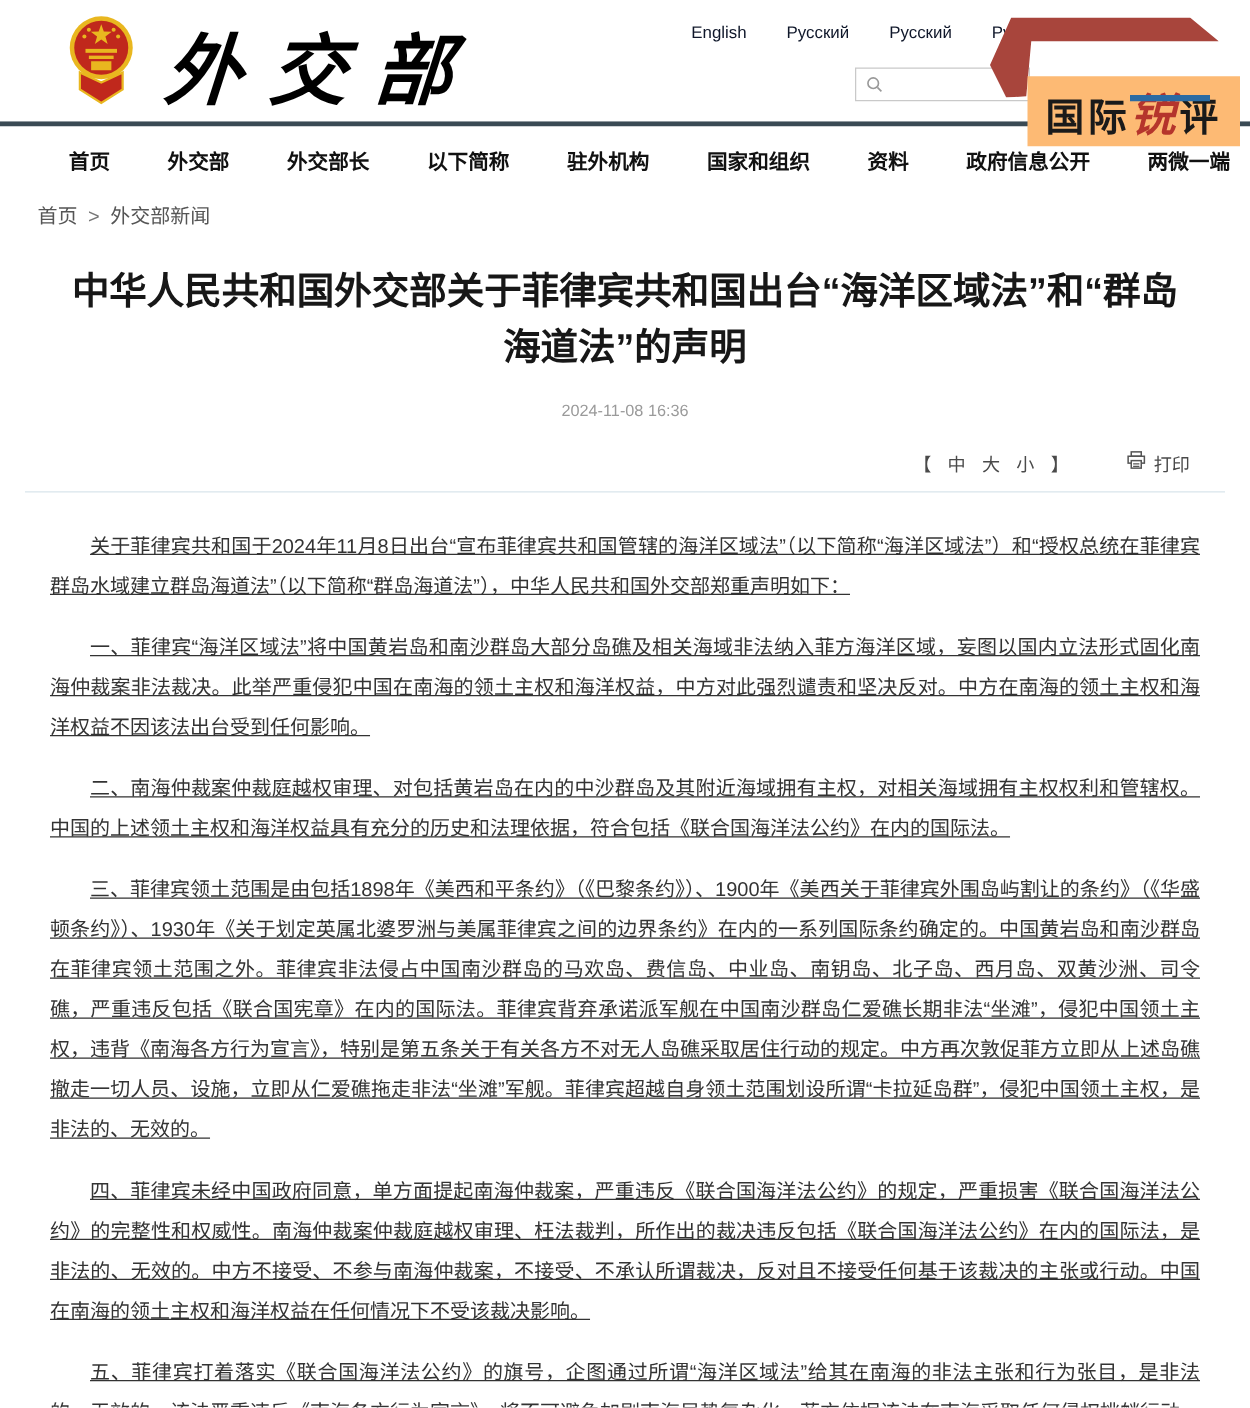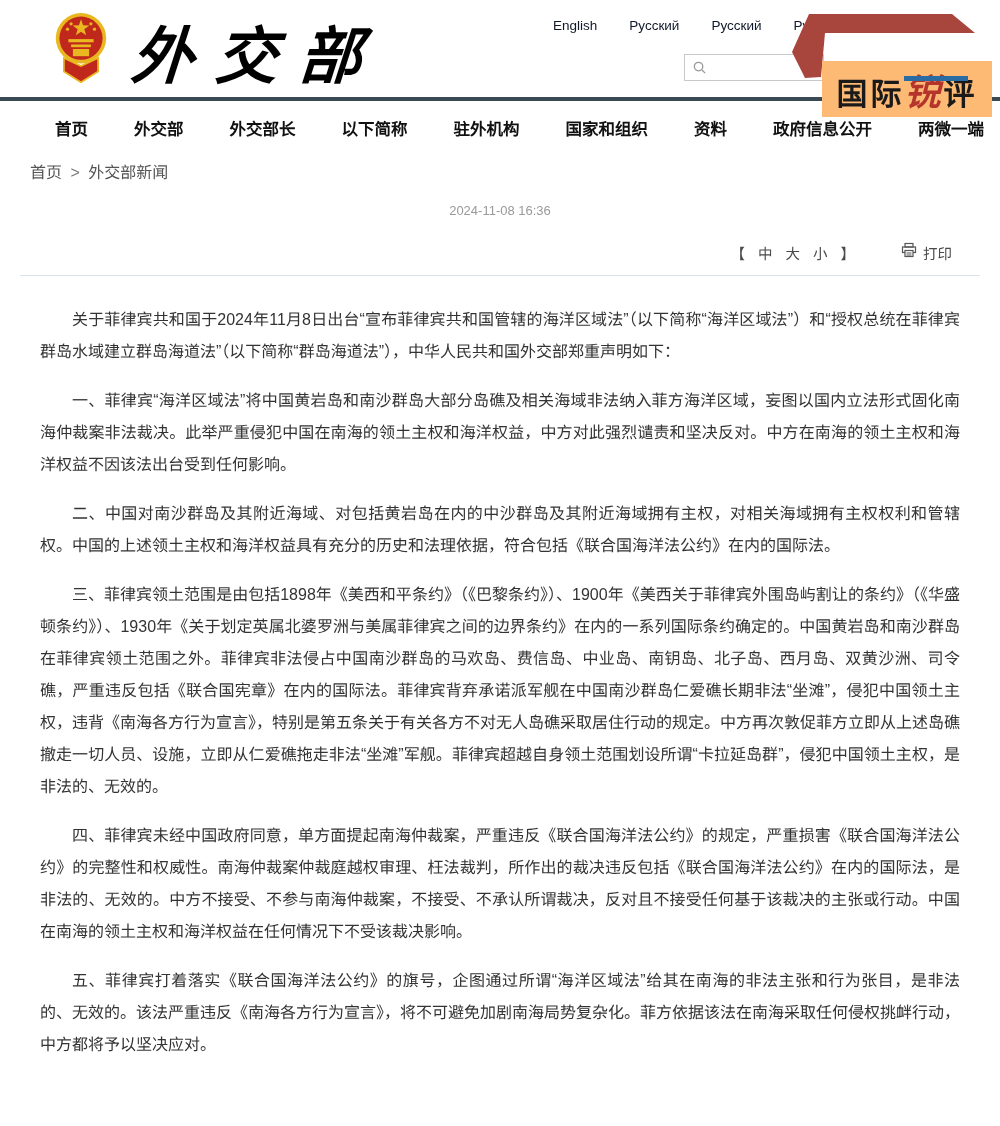--- a/index.html
+++ b/index.html
@@ -93,21 +93,21 @@
     color: #4a4a4a; font-size: 14.5px;
   }
   .font-controls { display: flex; align-items: center; gap: 13px; color: #4a4a4a; }
   .font-controls .bracket { color: #4a4a4a; }
   .font-controls .size-btn { cursor: pointer; }
   .print-btn { display: flex; align-items: flex-start; gap: 6px; margin-left: 46px; cursor: pointer; color: #4a4a4a; }
 
   .rule { border: none; border-top: 1px solid #d9e5ec; margin: 12px 20px 0 20px; }
 
   .content { padding: 28px 40px 0 40px; font-size: 16px; line-height: 32px; color: #333; text-align: justify; }
-  .content p { text-indent: 2em; margin-bottom: 17px; }
+  .content p { text-indent: 2em; margin-bottom: 17px; text-decoration: underline; }
 </style>
 </head>
 <body>
 
 <div class="page">
 
   <header class="site-header">
 
     <div class="logo-area">
       <svg class="emblem" width="54" height="78" viewBox="0 0 60 86">
@@ -163,20 +163,21 @@
     <a>两微一端</a>
   </nav>
 
   <div class="breadcrumb">
     <span class="crumb">首页</span>
     <span class="sep">&gt;</span>
     <span class="crumb">外交部新闻</span>
   </div>
 
   <main>
+    <h1 class="article-title">中华人民共和国外交部关于菲律宾共和国出台“海洋区域法”和“群岛海道法”的声明</h1>
     <div class="article-date">2024-11-08 16:36</div>
 
     <div class="toolbar">
       <div class="font-controls">
         <span class="bracket">【</span>
         <span class="size-btn">中</span>
         <span class="size-btn">大</span>
         <span class="size-btn">小</span>
         <span class="bracket">】</span>
       </div>
@@ -190,21 +191,21 @@
         </svg>
         <span>打印</span>
       </div>
     </div>
 
     <hr class="rule">
 
     <div class="content">
       <p>关于菲律宾共和国于2024年11月8日出台“宣布菲律宾共和国管辖的海洋区域法”（以下简称“海洋区域法”）和“授权总统在菲律宾群岛水域建立群岛海道法”（以下简称“群岛海道法”），中华人民共和国外交部郑重声明如下：</p>
       <p>一、菲律宾“海洋区域法”将中国黄岩岛和南沙群岛大部分岛礁及相关海域非法纳入菲方海洋区域，妄图以国内立法形式固化南海仲裁案非法裁决。此举严重侵犯中国在南海的领土主权和海洋权益，中方对此强烈谴责和坚决反对。中方在南海的领土主权和海洋权益不因该法出台受到任何影响。</p>
-      <p>二、中国对南沙群岛及其附近海域、对包括黄岩岛在内的中沙群岛及其附近海域拥有主权，对相关海域拥有主权权利和管辖权。中国的上述领土主权和海洋权益具有充分的历史和法理依据，符合包括《联合国海洋法公约》在内的国际法。</p>
+      <p>二、南海仲裁案仲裁庭越权审理、对包括黄岩岛在内的中沙群岛及其附近海域拥有主权，对相关海域拥有主权权利和管辖权。中国的上述领土主权和海洋权益具有充分的历史和法理依据，符合包括《联合国海洋法公约》在内的国际法。</p>
       <p>三、菲律宾领土范围是由包括1898年《美西和平条约》（《巴黎条约》）、1900年《美西关于菲律宾外围岛屿割让的条约》（《华盛顿条约》）、1930年《关于划定英属北婆罗洲与美属菲律宾之间的边界条约》在内的一系列国际条约确定的。中国黄岩岛和南沙群岛在菲律宾领土范围之外。菲律宾非法侵占中国南沙群岛的马欢岛、费信岛、中业岛、南钥岛、北子岛、西月岛、双黄沙洲、司令礁，严重违反包括《联合国宪章》在内的国际法。菲律宾背弃承诺派军舰在中国南沙群岛仁爱礁长期非法“坐滩”，侵犯中国领土主权，违背《南海各方行为宣言》，特别是第五条关于有关各方不对无人岛礁采取居住行动的规定。中方再次敦促菲方立即从上述岛礁撤走一切人员、设施，立即从仁爱礁拖走非法“坐滩”军舰。菲律宾超越自身领土范围划设所谓“卡拉延岛群”，侵犯中国领土主权，是非法的、无效的。</p>
       <p>四、菲律宾未经中国政府同意，单方面提起南海仲裁案，严重违反《联合国海洋法公约》的规定，严重损害《联合国海洋法公约》的完整性和权威性。南海仲裁案仲裁庭越权审理、枉法裁判，所作出的裁决违反包括《联合国海洋法公约》在内的国际法，是非法的、无效的。中方不接受、不参与南海仲裁案，不接受、不承认所谓裁决，反对且不接受任何基于该裁决的主张或行动。中国在南海的领土主权和海洋权益在任何情况下不受该裁决影响。</p>
       <p>五、菲律宾打着落实《联合国海洋法公约》的旗号，企图通过所谓“海洋区域法”给其在南海的非法主张和行为张目，是非法的、无效的。该法严重违反《南海各方行为宣言》，将不可避免加剧南海局势复杂化。菲方依据该法在南海采取任何侵权挑衅行动，中方都将予以坚决应对。</p>
 
     </div>
   </main>
 
 </div>
 
 </body></html>

